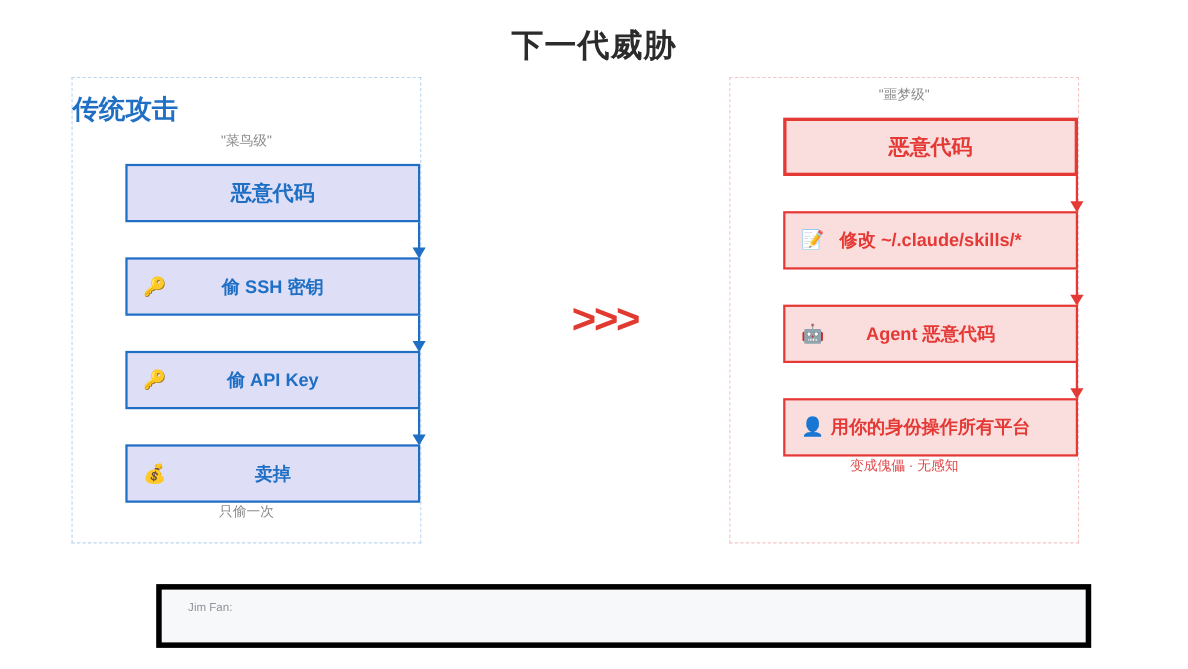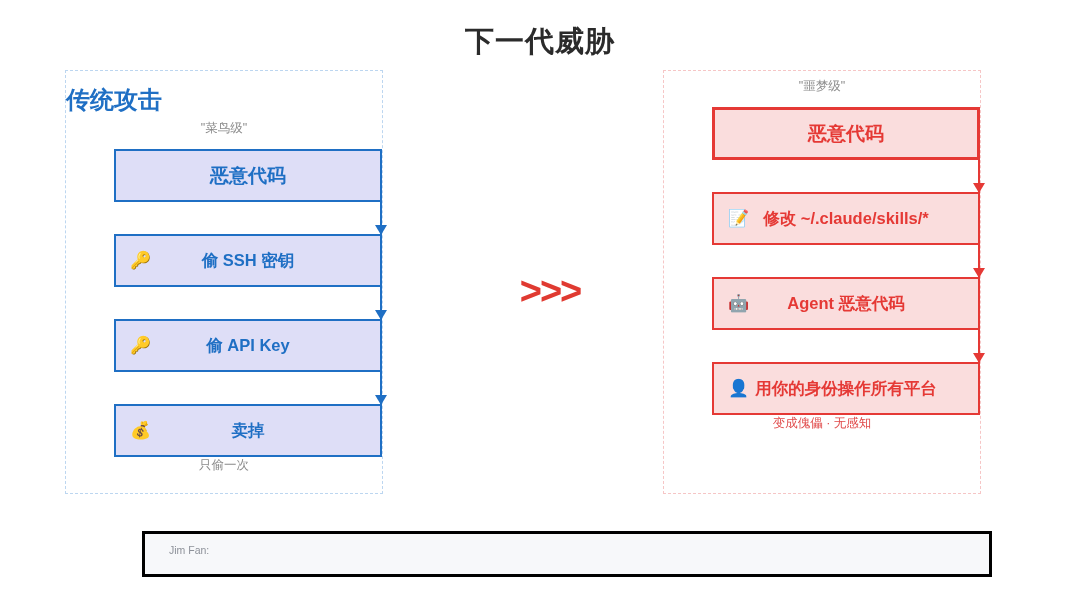--- a/index.html
+++ b/index.html
@@ -151,24 +151,24 @@
     color: #e03a31;
     letter-spacing: -2px;
   }
 
   
   .quote-bar {
     position: absolute;
     left: 142px;
     top: 531px;
     width: 850px;
-    height: 46px;
+    height: 58px;
     box-sizing: border-box;
     background: #f7f8fa;
-    border: 3px solid #000000;
+    border: 5px solid #000000;
     display: flex;
     align-items: center;
   }
   .quote-author {
     position: absolute;
     left: 24px;
     top: 10px;
     font-size: 10.5px;
     color: #8d9199;
   }

